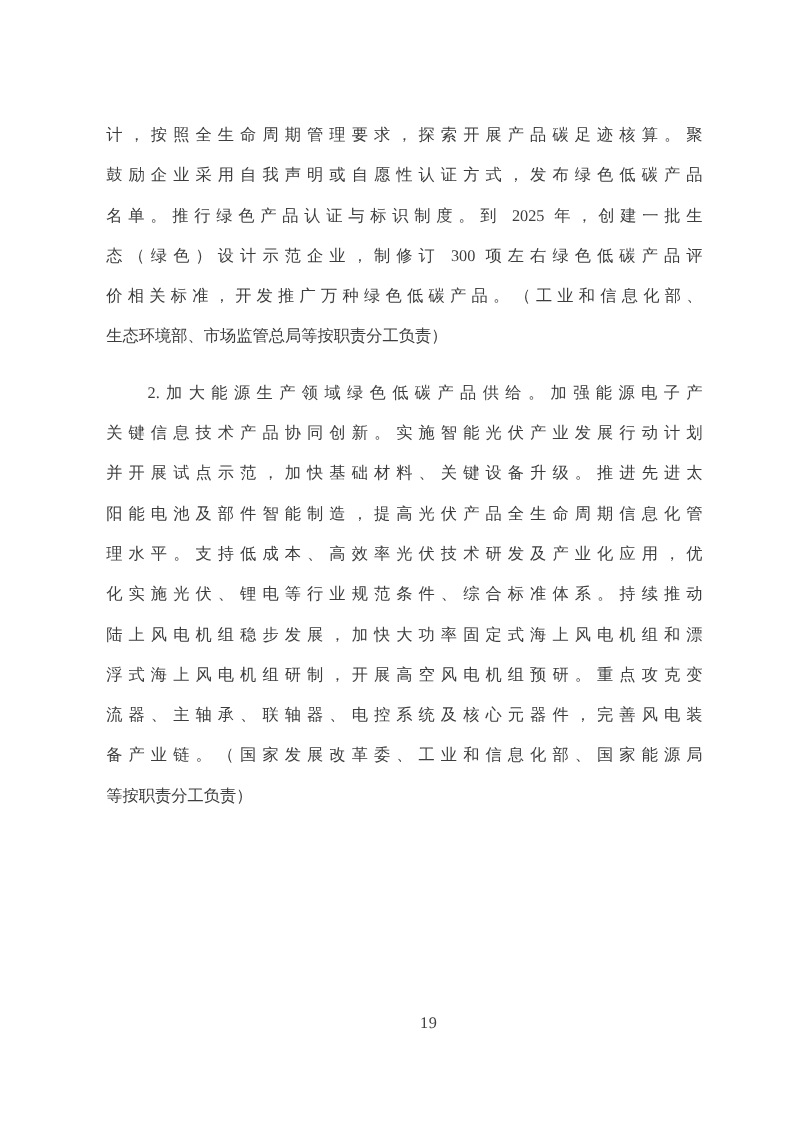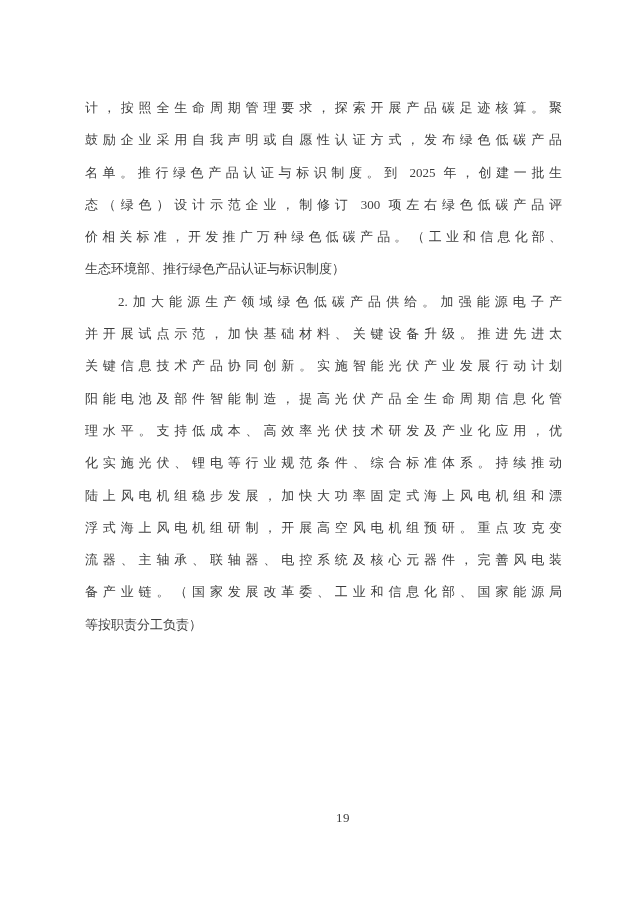--- a/index.html
+++ b/index.html
@@ -38,20 +38,21 @@
     text-align-last: justify;
     text-justify: inter-character;
     white-space: nowrap; 
     overflow: visible;
   }
   .line.last {
     text-align-last: left;
   }
   .line.indent {
     text-indent: 33px;
+    margin-top: 12px;
   }
   .page-number {
     position: absolute;
     left: 0;
     top: 810px;
     width: 100%;
     text-align: center;
     font-size: 13px;
     color: #3f3f3f;
     letter-spacing: 0.5px;
@@ -62,26 +63,26 @@
 <body>
 
 <div class="page">
   <div class="text-block">
       <div class="paragraph">
         <div class="line">计，按照全生命周期管理要求，探索开展产品碳足迹核算。聚</div>
         <div class="line">鼓励企业采用自我声明或自愿性认证方式，发布绿色低碳产品</div>
         <div class="line">名单。推行绿色产品认证与标识制度。到 2025 年，创建一批生</div>
         <div class="line">态（绿色）设计示范企业，制修订 300 项左右绿色低碳产品评</div>
         <div class="line">价相关标准，开发推广万种绿色低碳产品。（工业和信息化部、</div>
-        <div class="line last">生态环境部、推行绿色产品认证与标识制度）</div>
+        <div class="line last">生态环境部、市场监管总局等按职责分工负责）</div>
       </div>
       <div class="paragraph">
         <div class="line indent">2.加大能源生产领域绿色低碳产品供给。加强能源电子产</div>
+        <div class="line">关键信息技术产品协同创新。实施智能光伏产业发展行动计划</div>
         <div class="line">并开展试点示范，加快基础材料、关键设备升级。推进先进太</div>
-        <div class="line">关键信息技术产品协同创新。实施智能光伏产业发展行动计划</div>
         <div class="line">阳能电池及部件智能制造，提高光伏产品全生命周期信息化管</div>
         <div class="line">理水平。支持低成本、高效率光伏技术研发及产业化应用，优</div>
         <div class="line">化实施光伏、锂电等行业规范条件、综合标准体系。持续推动</div>
         <div class="line">陆上风电机组稳步发展，加快大功率固定式海上风电机组和漂</div>
         <div class="line">浮式海上风电机组研制，开展高空风电机组预研。重点攻克变</div>
         <div class="line">流器、主轴承、联轴器、电控系统及核心元器件，完善风电装</div>
         <div class="line">备产业链。（国家发展改革委、工业和信息化部、国家能源局</div>
         <div class="line last">等按职责分工负责）</div>
       </div>
     </div>

